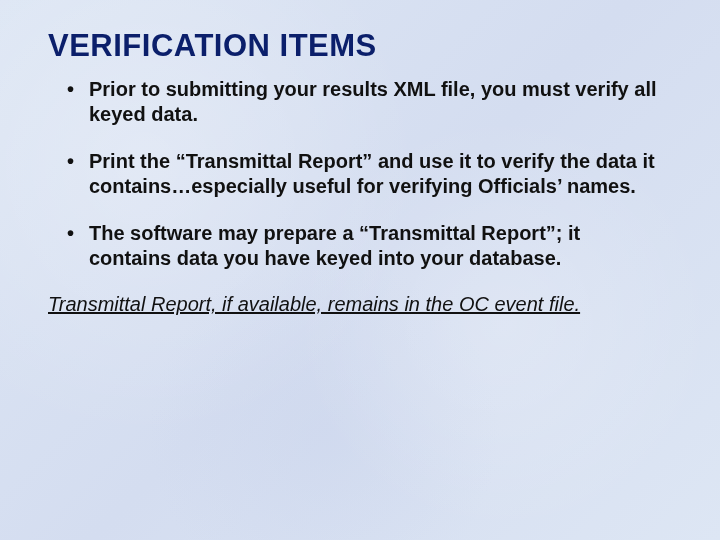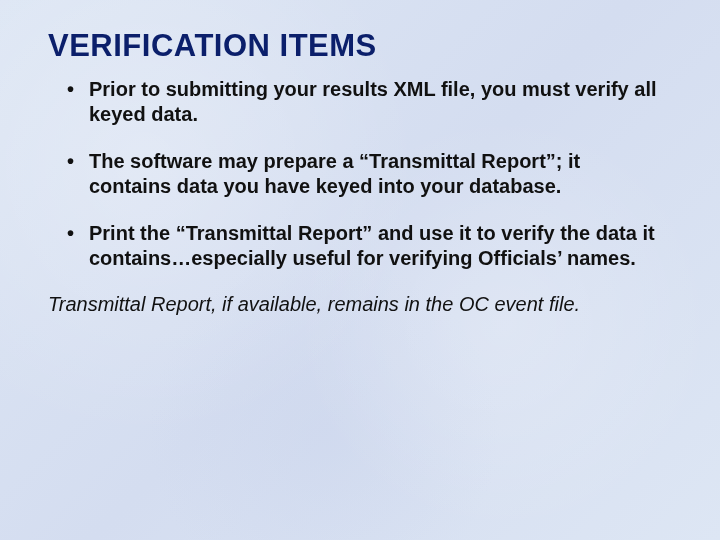--- a/index.html
+++ b/index.html
@@ -49,26 +49,27 @@
     top: 0;
     font-size: 20px;
     color: #111;
   }
   .footer-note {
     font-size: 20px;
     font-style: italic;
     font-weight: normal;
     color: #111;
     margin-top: 4px;
+    text-decoration: underline;
   }
 </style>
 </head>
 <body>
 
 <div class="title">VERIFICATION ITEMS</div>
 
 <ul class="bullets">
   <li>Prior to submitting your results XML file, you must verify all keyed data.</li>
+  <li>Print the “Transmittal Report” and use it to verify the data it contains…especially useful for verifying Officials’ names.</li>
   <li>The software may prepare a “Transmittal Report”; it contains data you have keyed into your database.</li>
-  <li>Print the “Transmittal Report” and use it to verify the data it contains…especially useful for verifying Officials’ names.</li>
 </ul>
 
 <div class="footer-note">Transmittal Report, if available, remains in the OC event file.</div>
 
 </body></html>

